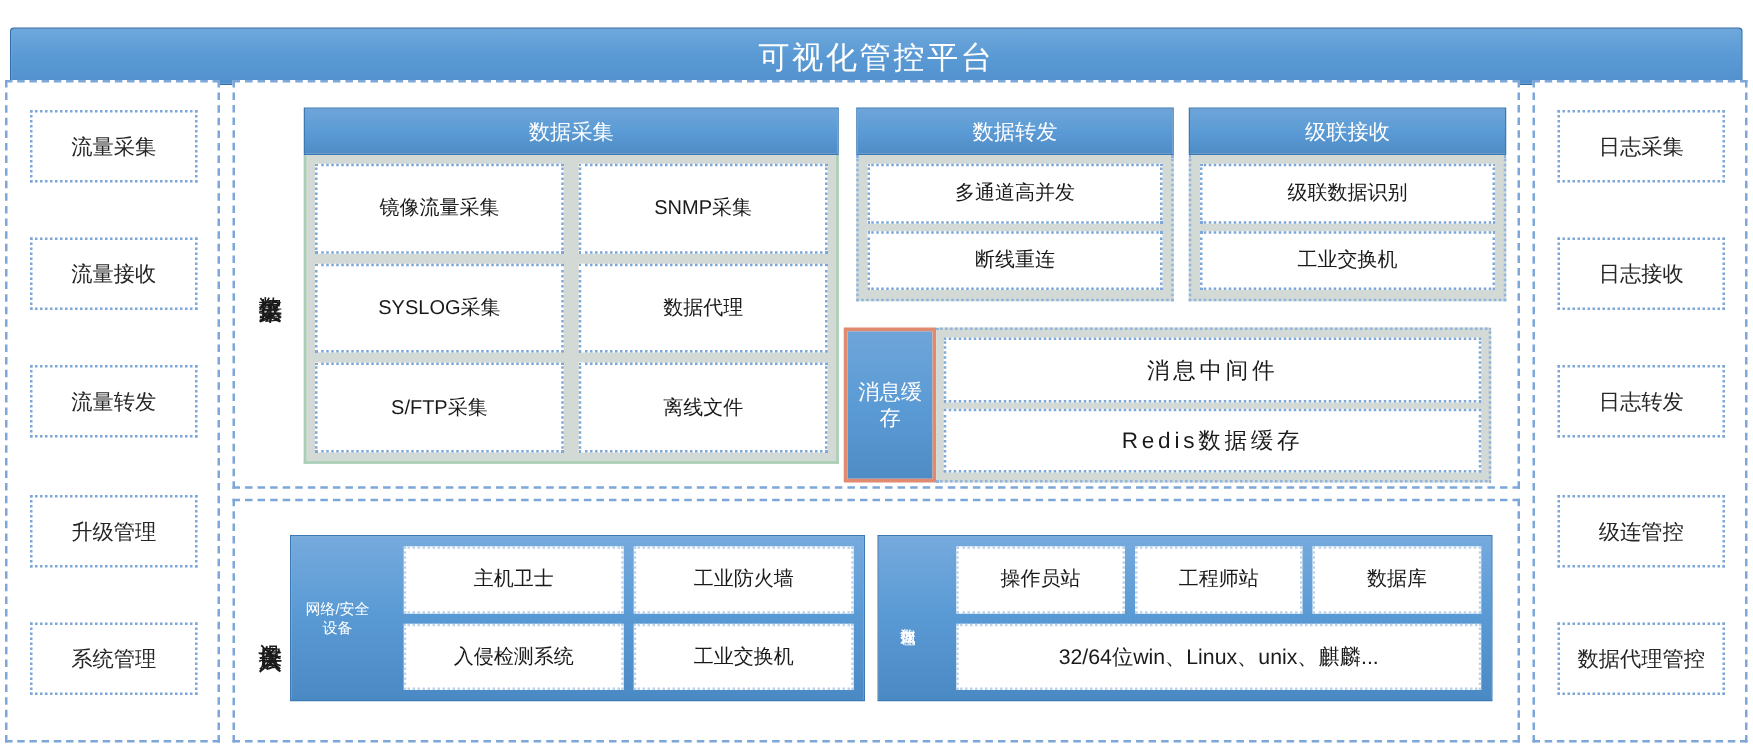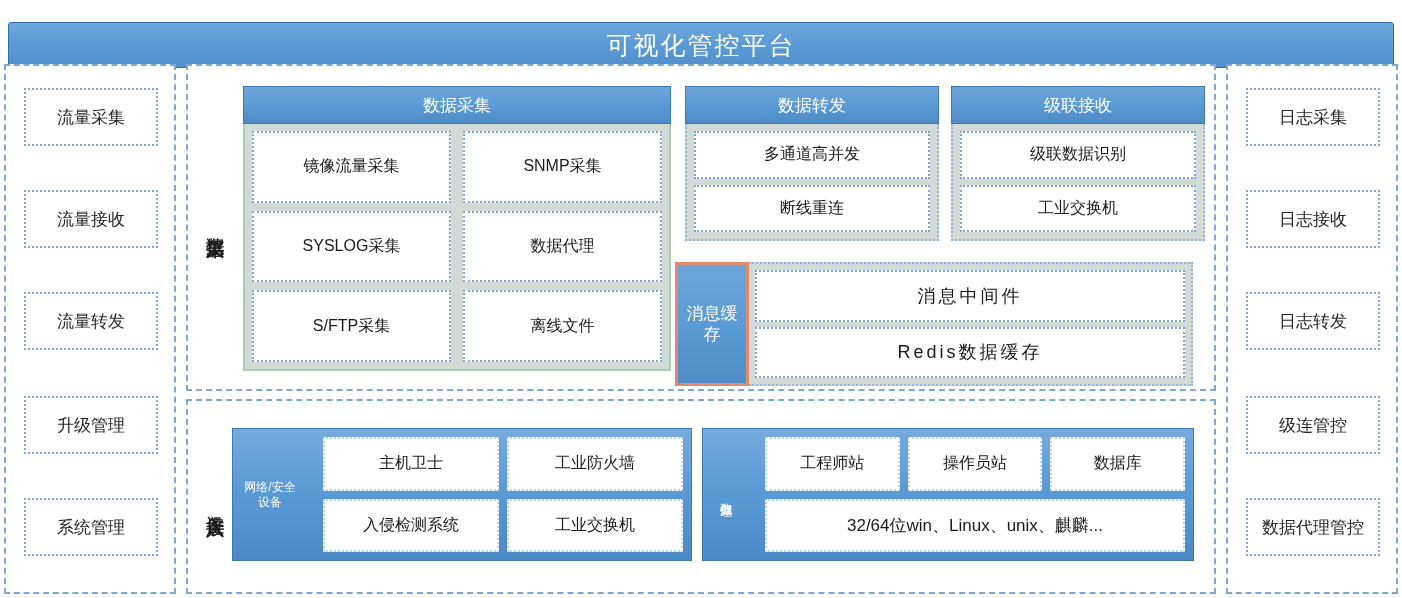--- a/index.html
+++ b/index.html
@@ -276,24 +276,24 @@
           </div>
       </div>
     </div>
   </div>
 
   <div class="bluepanel" id="agent-panel">
     <div class="side vert" style="width:30px;">数据代理</div>
     <div class="content">
       <div class="row">
         <div class="cell">
+            <span>操作员站</span>
+          </div>
+        <div class="cell">
             <span>工程师站</span>
-          </div>
-        <div class="cell">
-            <span>操作员站</span>
           </div>
         <div class="cell">
             <span>数据库</span>
           </div>
       </div>
       <div class="row">
         <div class="cell wide" id="agent-os">
             <span>32/64位win、Linux、unix、麒麟...</span>
           </div>
       </div>

